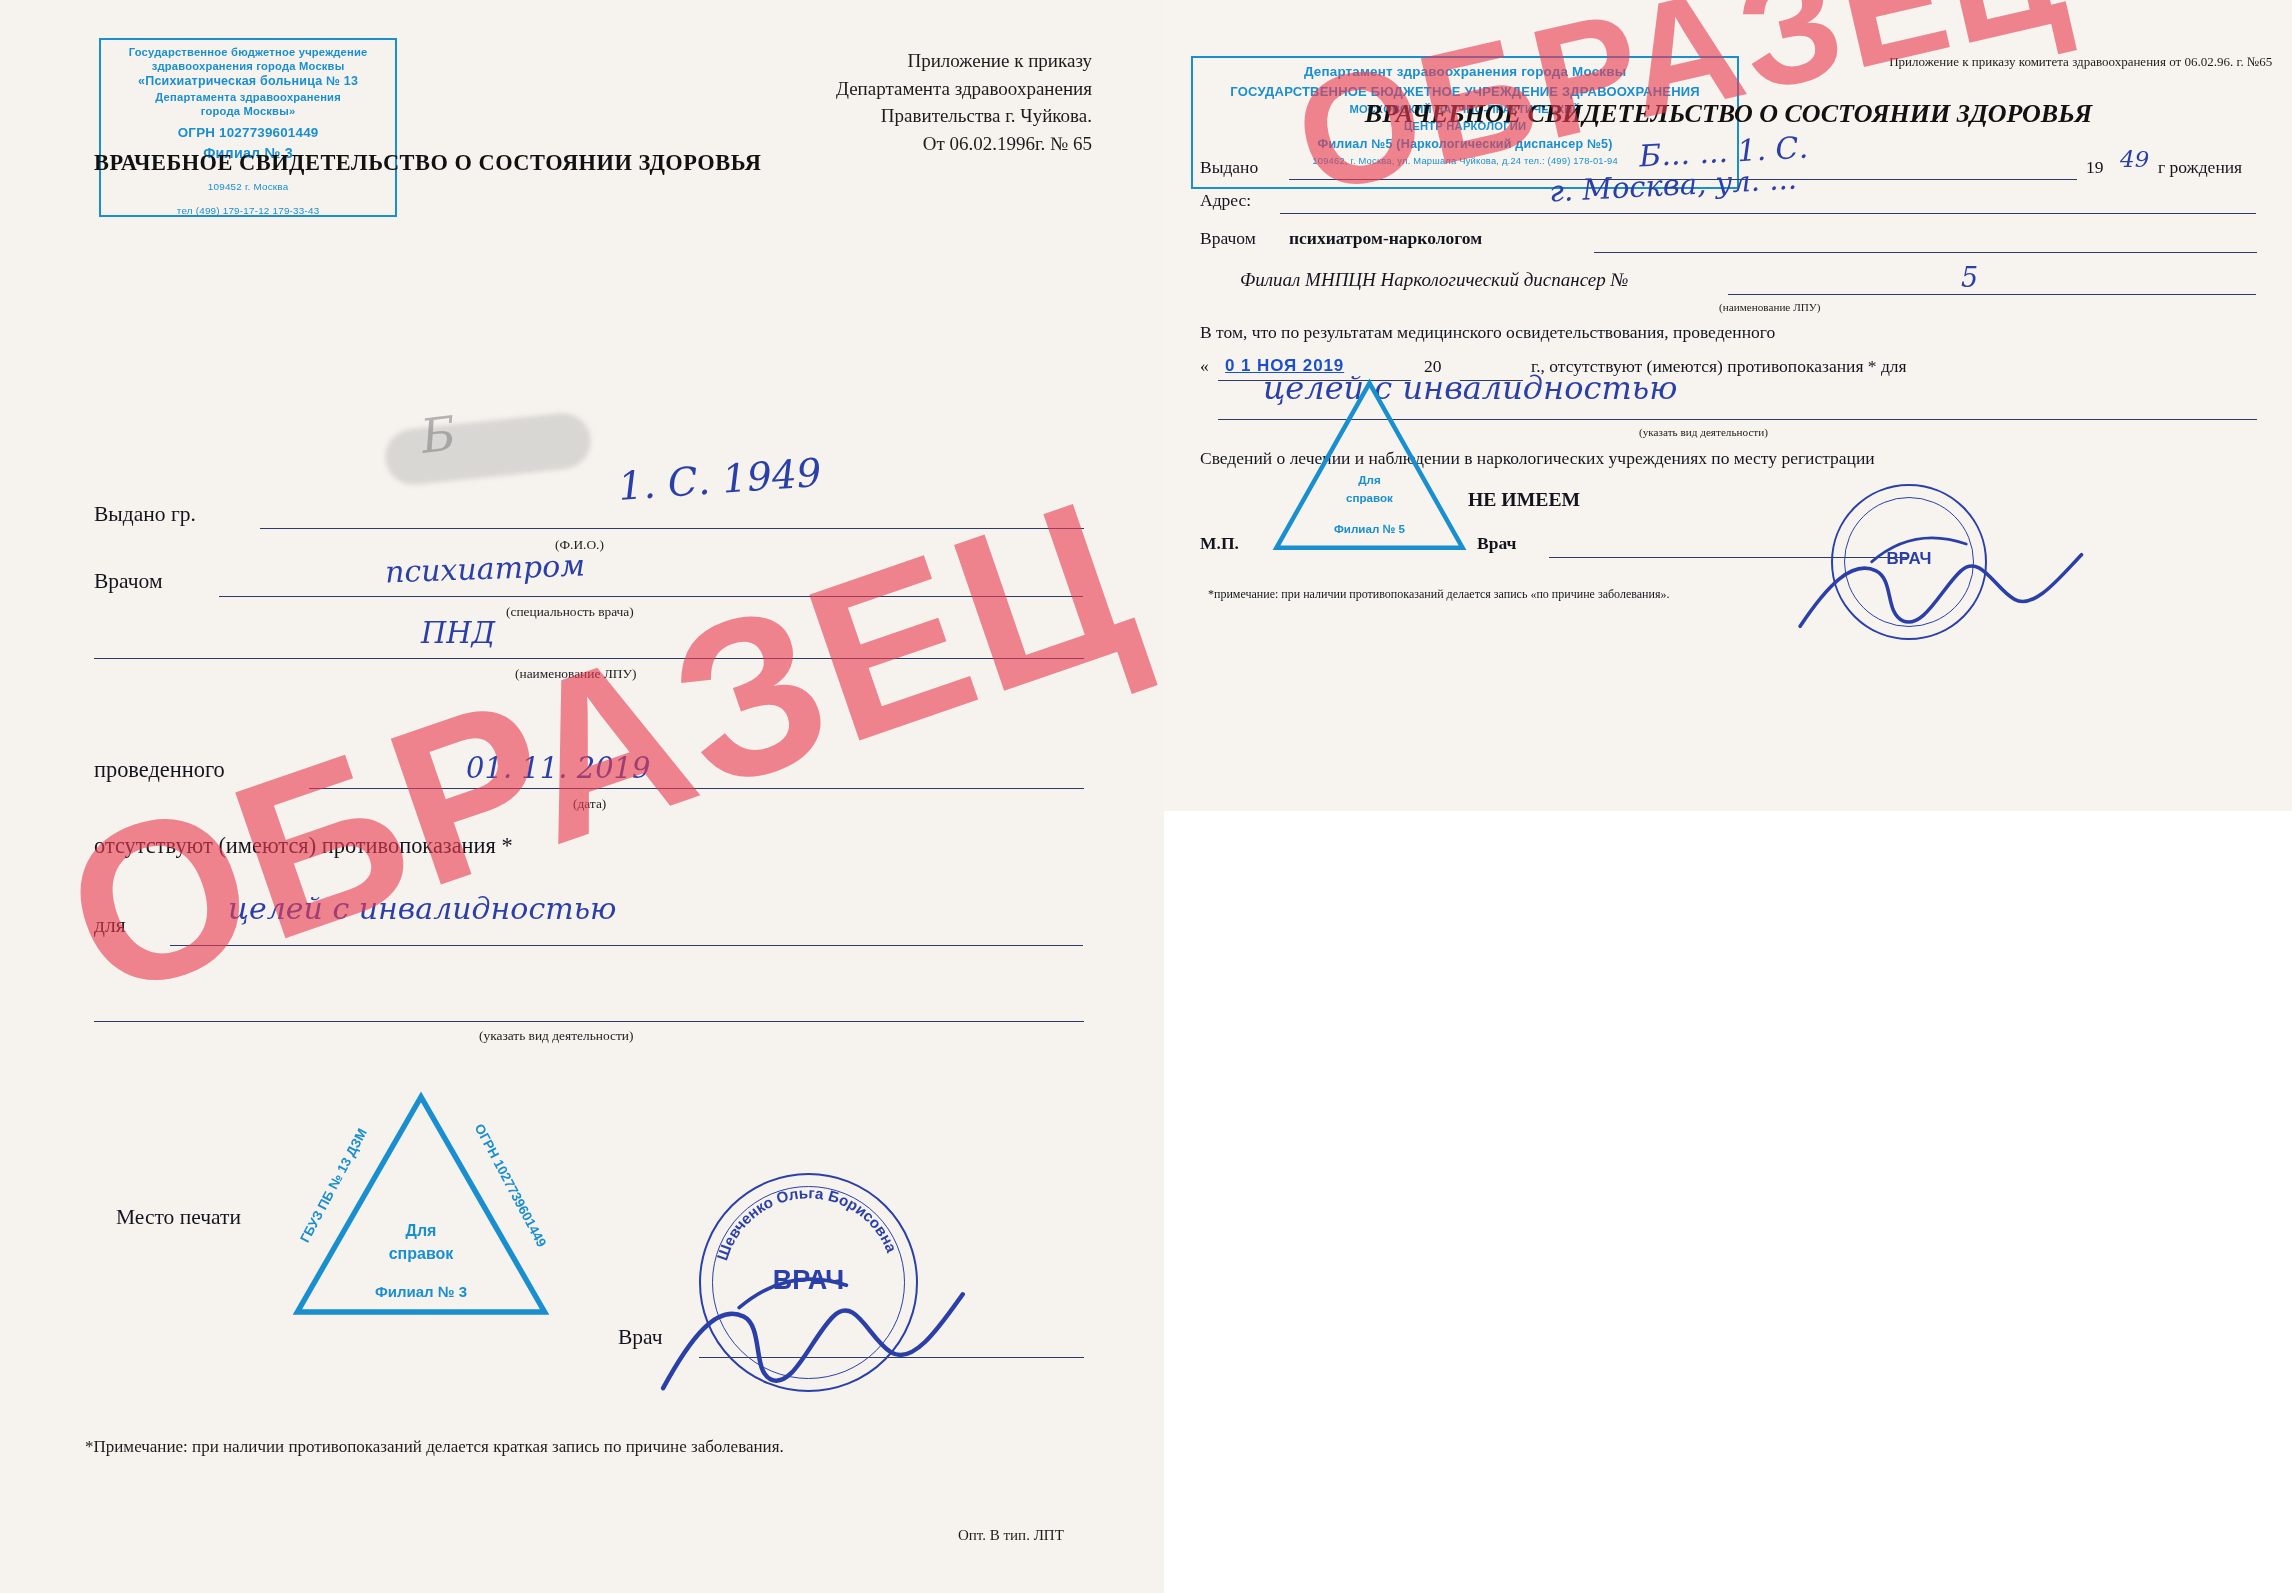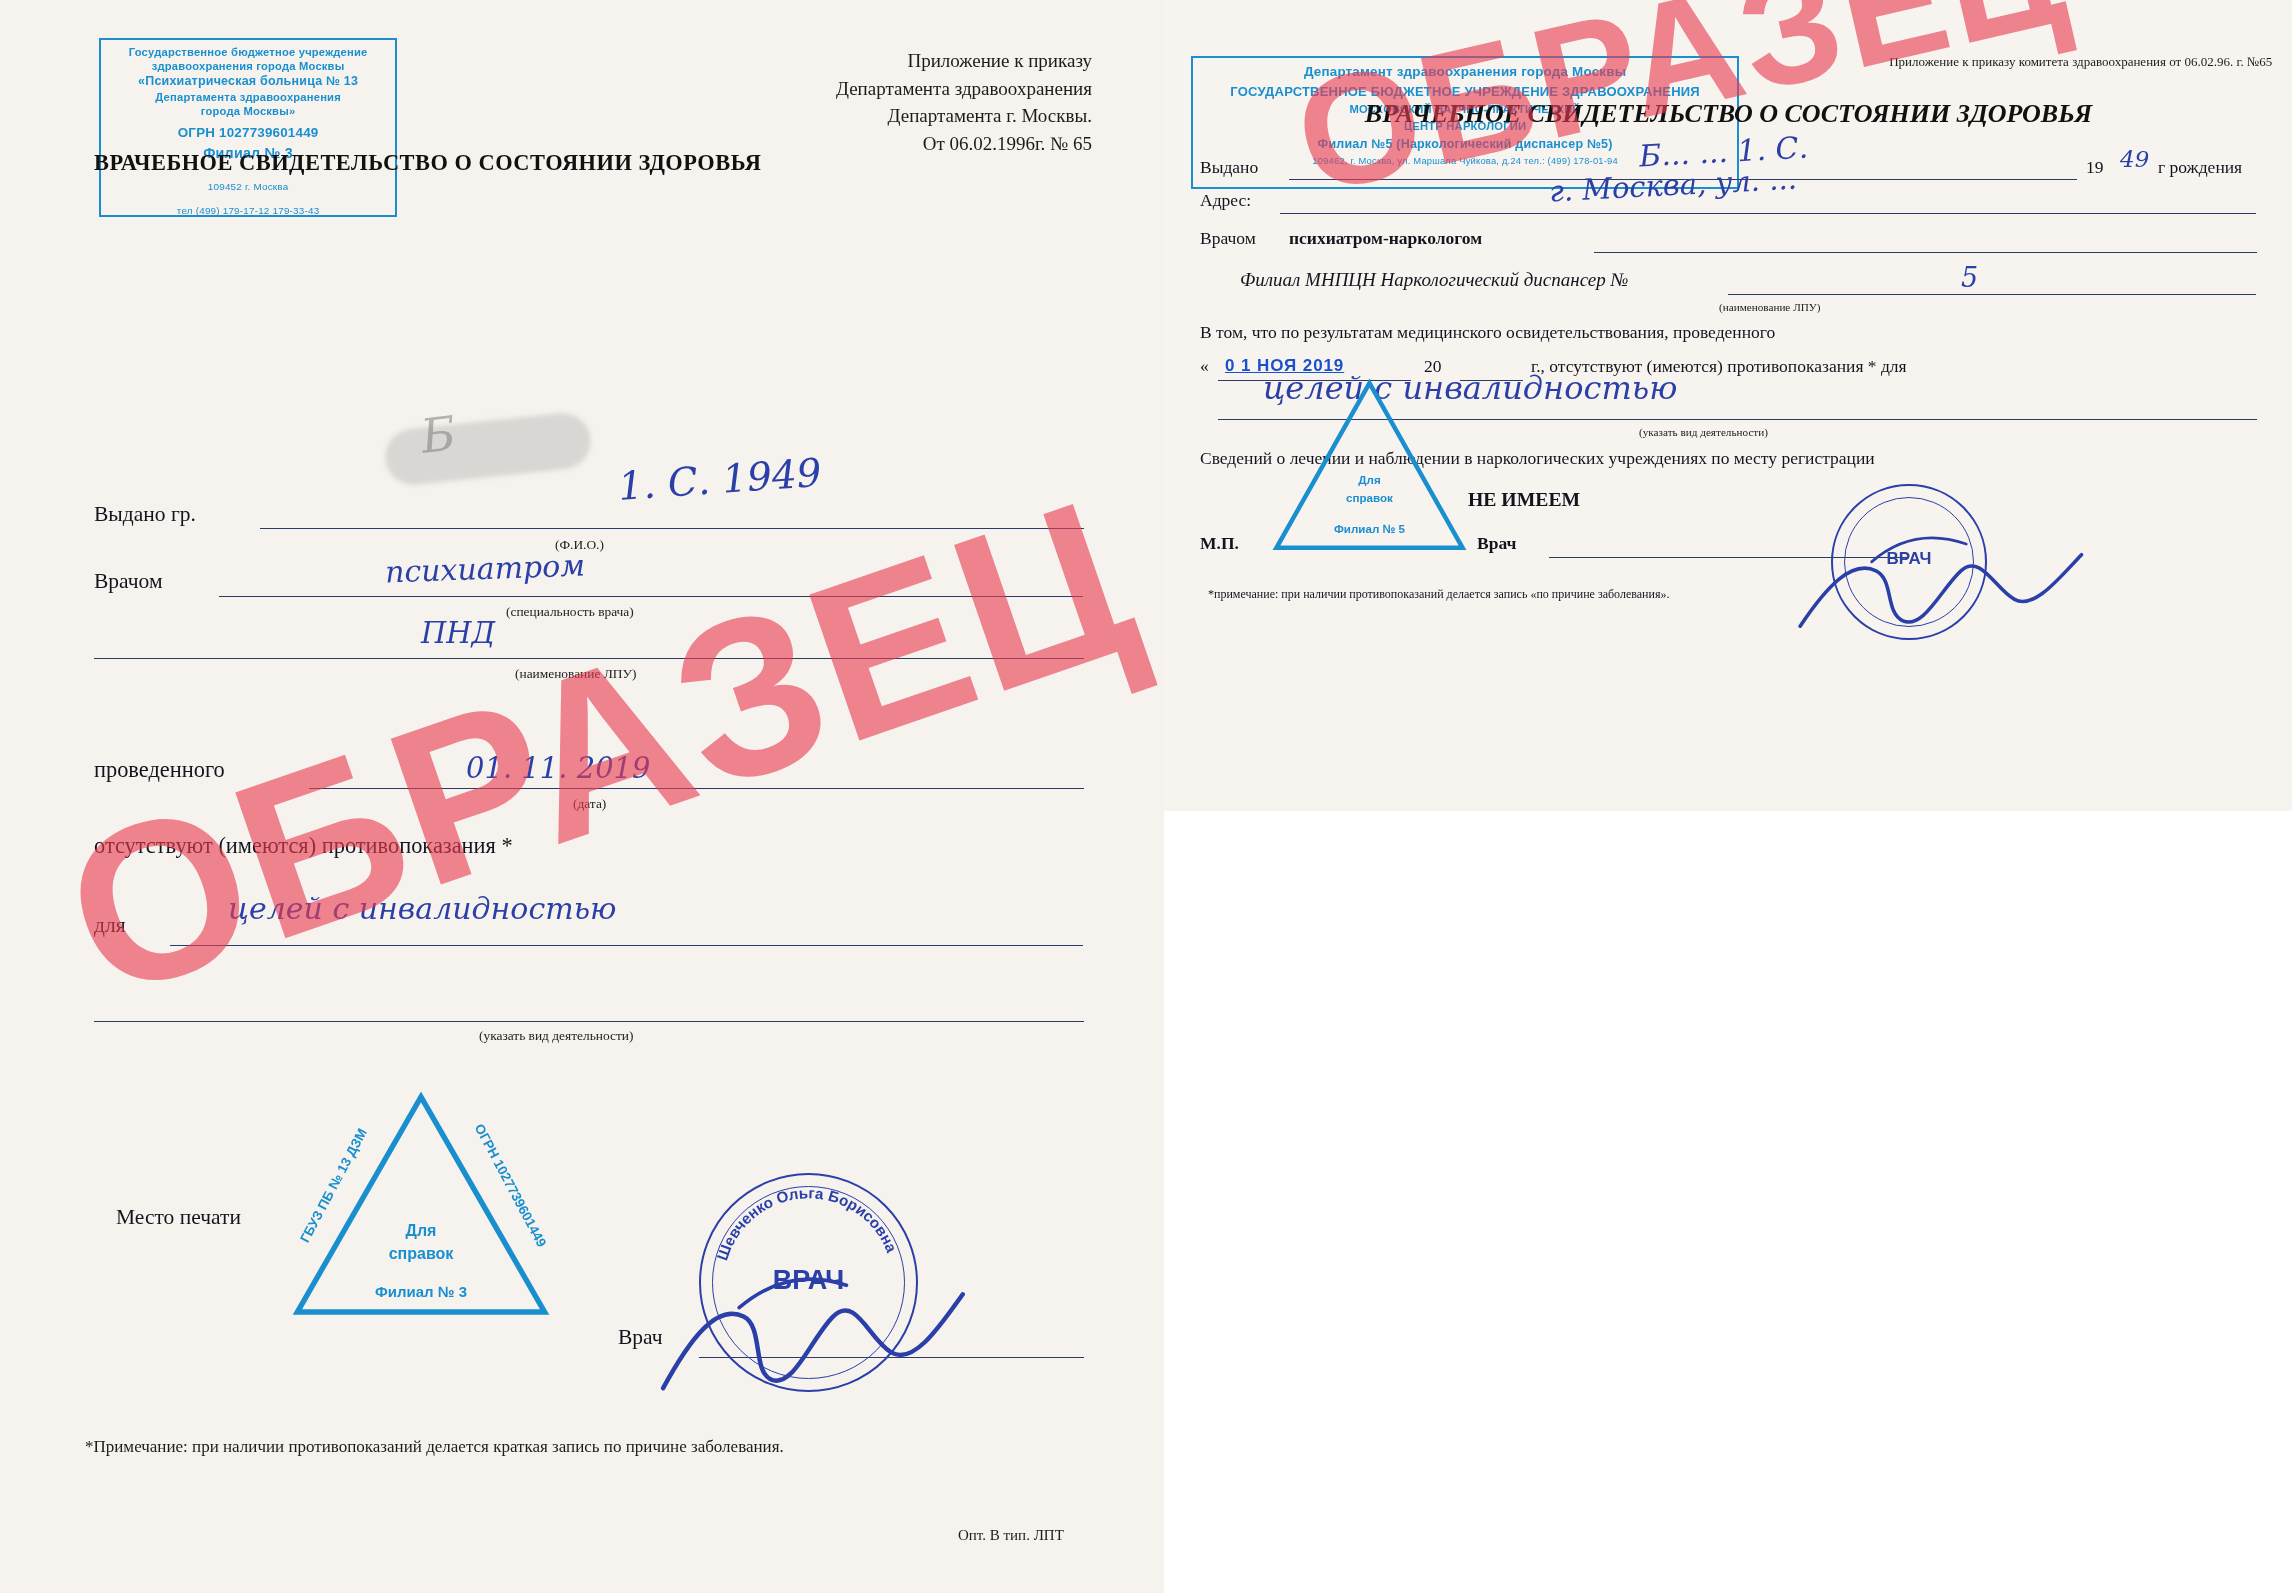--- a/index.html
+++ b/index.html
@@ -253,21 +253,21 @@
       <div class="l-small">города Москвы»</div>
       <div class="l-ogrn">ОГРН 1027739601449</div>
       <div class="l-fil">Филиал № 3</div>
       <div class="l-addr">109452  г. Москва</div>
       <div class="l-tel">тел   (499)  179-17-12   179-33-43</div>
     </div>
 
     <div class="order-ref">
       <div>Приложение к приказу</div>
       <div>Департамента здравоохранения</div>
-      <div>Департамента г. Москвы.</div>
+      <div>Правительства г. Чуйкова.</div>
       <div>От 06.02.1996г. № 65</div>
     </div>
 
     <div class="title">ВРАЧЕБНОЕ СВИДЕТЕЛЬСТВО О СОСТОЯНИИ ЗДОРОВЬЯ</div>
 
     <div class="fld" style="left:94px; top:502px;">Выдано гр.</div>
     <div class="line" style="left:260px; top:528px; width:824px;"></div>
     <div class="sublabel" style="left:555px; top:537px;">(Ф.И.О.)</div>
     <div class="hand" style="left:618px; top:457px; font-size:39px; transform:rotate(-4deg);">1. С.     1949</div>
     <div style="position:absolute; left:385px; top:421px; width:206px; height:56px; background:rgba(150,150,150,.30); border-radius:36px; transform:rotate(-6deg); filter:blur(2.7px);"></div>

